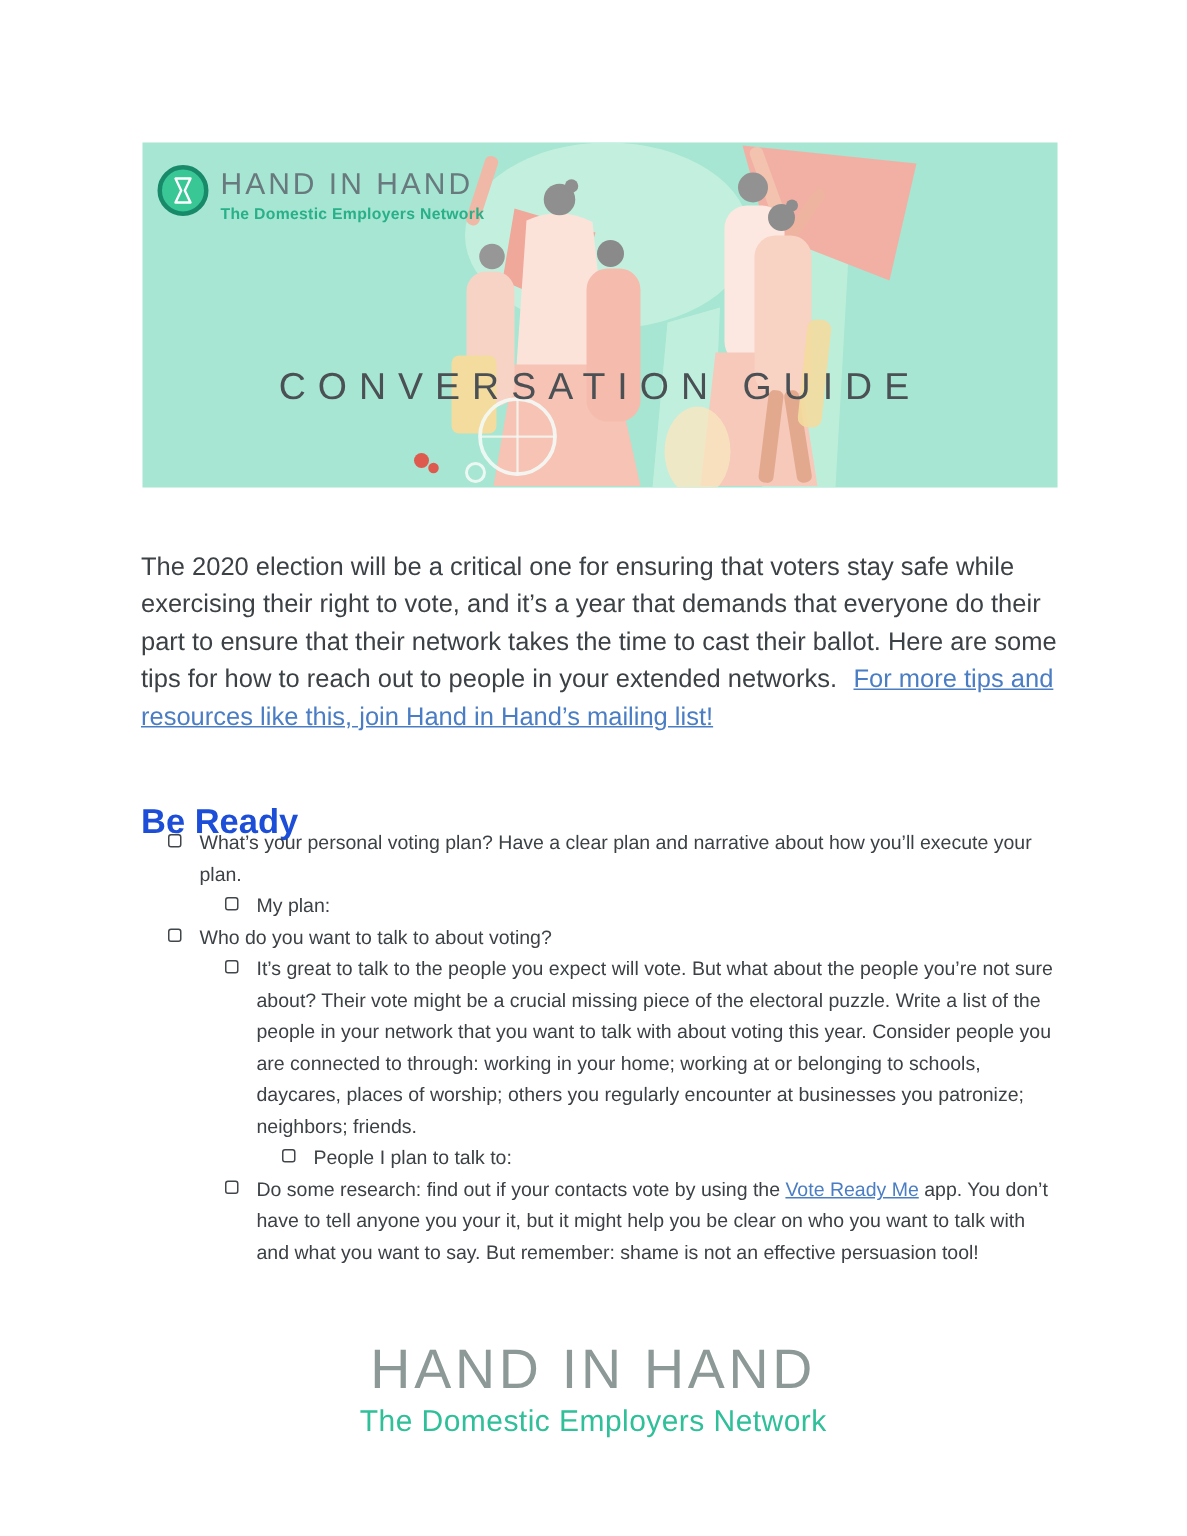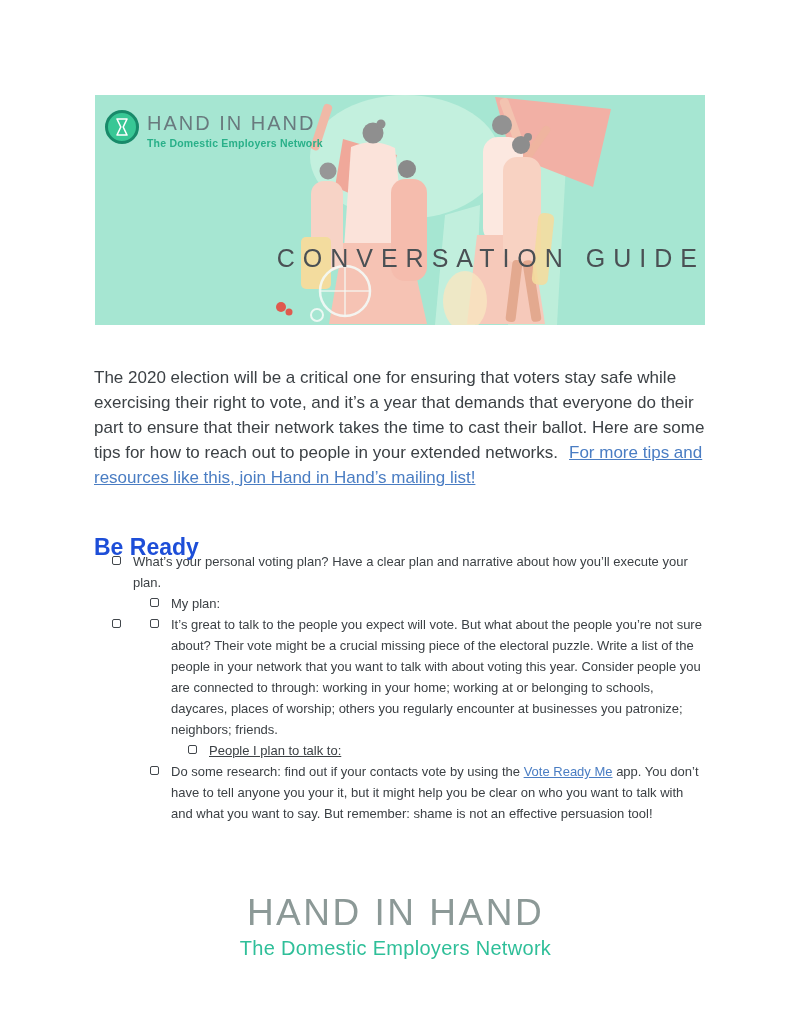--- a/index.html
+++ b/index.html
@@ -27,21 +27,21 @@
   .brand-block { padding-top:3px; }
   .brand-name  { font-size:20px; line-height:1.05; color:#697a7e; letter-spacing:2px; }
   .brand-tagline { font-size:10.5px; font-weight:bold; color:#29b089; letter-spacing:0.2px; margin-top:3px; }
   .banner-title {
     position:absolute; left:0; top:83px; width:100%; z-index:2;
     text-align:center; font-size:46px; font-weight:800;
     color:#44494d; letter-spacing:1px; line-height:1;
   }
   .banner-subtitle {
     position:absolute; left:0; top:151px; width:100%; z-index:2;
-    text-align:right; font-size:25px; font-weight:400;
+    text-align:center; font-size:25px; font-weight:400;
     color:#4a5054; letter-spacing:8px; line-height:1;
   }
 
   
   .intro {
     position:absolute; left:94px; top:348px; width:614px;
     font-size:17px; line-height:25px; color:#3c4145;
   }
   .intro a { margin-left:11px; }
   a { color:#4a7dc3; text-decoration:underline; cursor:pointer; }
@@ -51,21 +51,21 @@
     position:absolute; left:94px; top:515px;
     font-size:23px; font-weight:600; color:#1d4ed8; line-height:1.2;
   }
   .checklist {
     position:absolute; left:94px; top:551px; width:614px;
     font-size:13px; line-height:21px; color:#3c4145;
   }
   .item { position:relative; }
   .lvl1 { padding-left:39px; }
   .lvl2 { padding-left:77px; }
-  .lvl3 { padding-left:115px;text-decoration:underline; }
+  .lvl3 { padding-left:115px; }
   .cbx {
     position:absolute; top:5px; width:9px; height:9px;
     border:1.7px solid #41464b; border-radius:2px; box-sizing:border-box;
   }
   .lvl1 > .cbx { left:18px; }
   .lvl2 > .cbx { left:56px; }
   .lvl3 > .cbx { left:94px; }
 
   
   .footer { position:absolute; left:0; top:893px; width:791px; text-align:center; }
@@ -153,20 +153,21 @@
     <span>What’s your personal voting plan? Have a clear plan and narrative about how you’ll execute your plan.</span>
   </div>
 
   <div class="item lvl2">
     <span class="cbx"></span>
     <span>My plan:</span>
   </div>
 
   <div class="item lvl1">
     <span class="cbx"></span>
+    <span>Who do you want to talk to about voting?</span>
   </div>
 
   <div class="item lvl2">
     <span class="cbx"></span>
     <span>It’s great to talk to the people you expect will vote. But what about the people you’re not sure about? Their vote might be a crucial missing piece of the electoral puzzle. Write a list of the people in your network that you want to talk with about voting this year. Consider people you are connected to through: working in your home; working at or belonging to schools, daycares, places of worship; others you regularly encounter at businesses you patronize; neighbors; friends.</span>
   </div>
 
   <div class="item lvl3">
     <span class="cbx"></span>
     <span>People I plan to talk to:</span>

